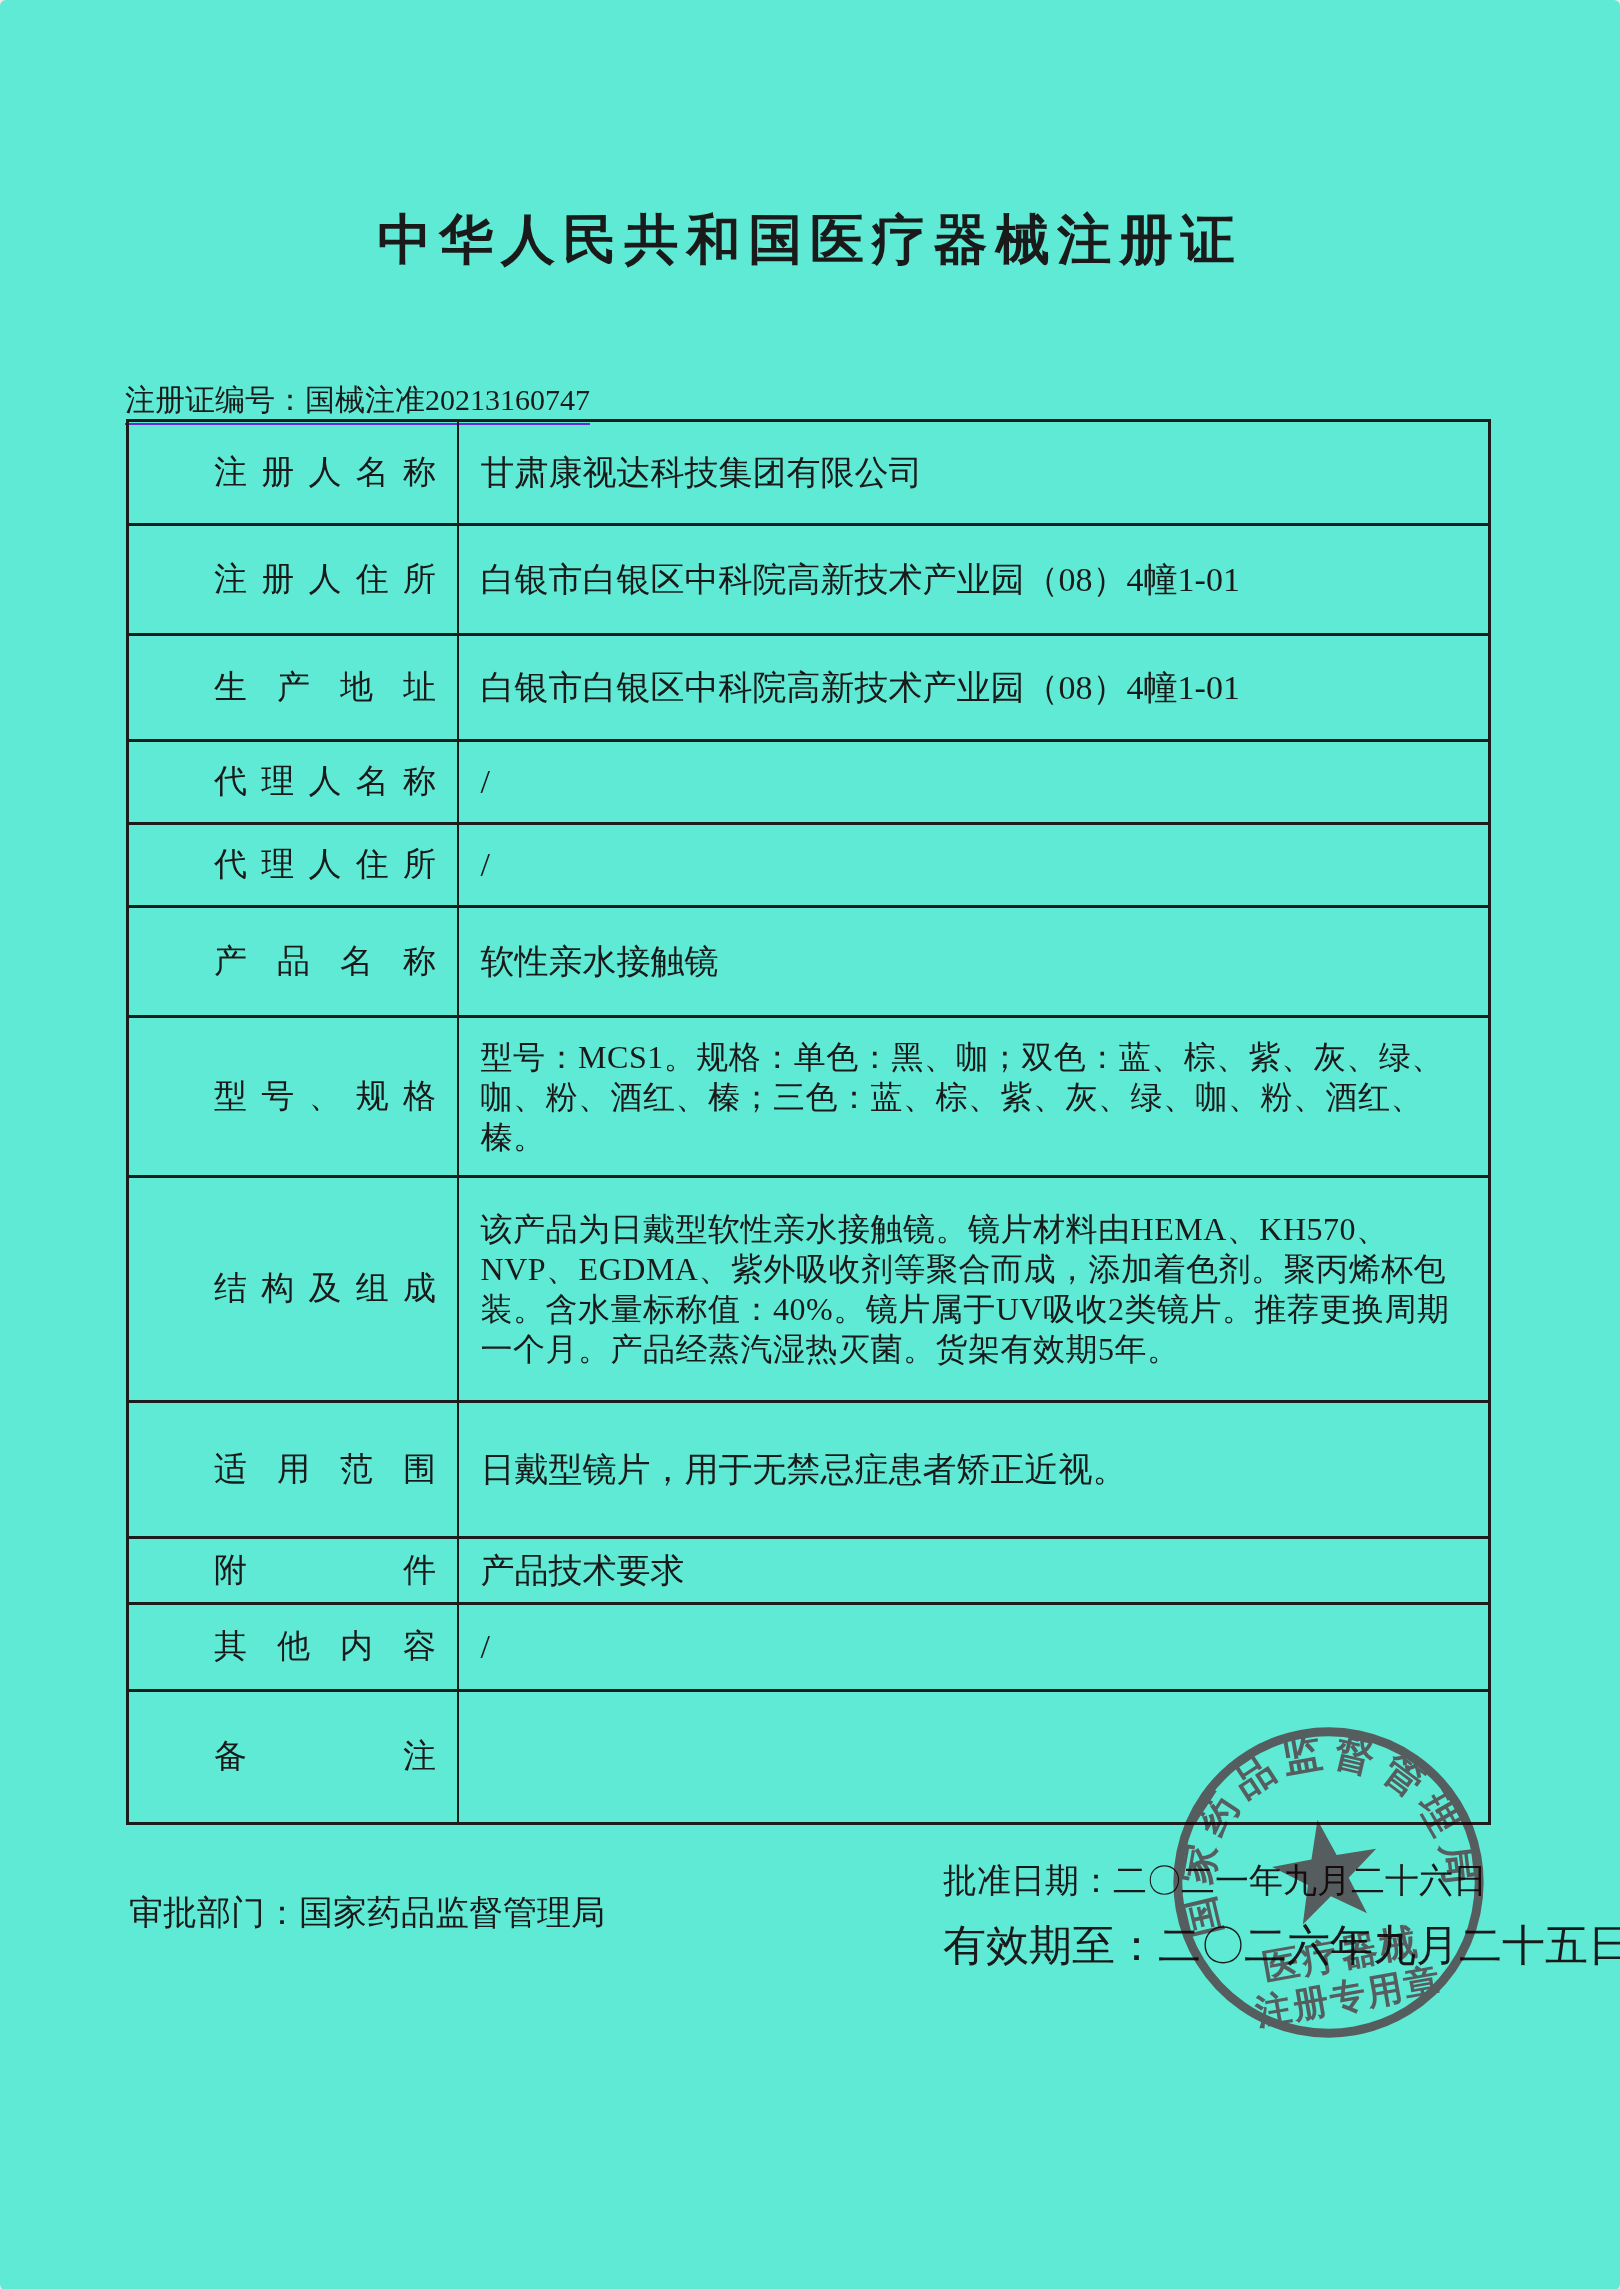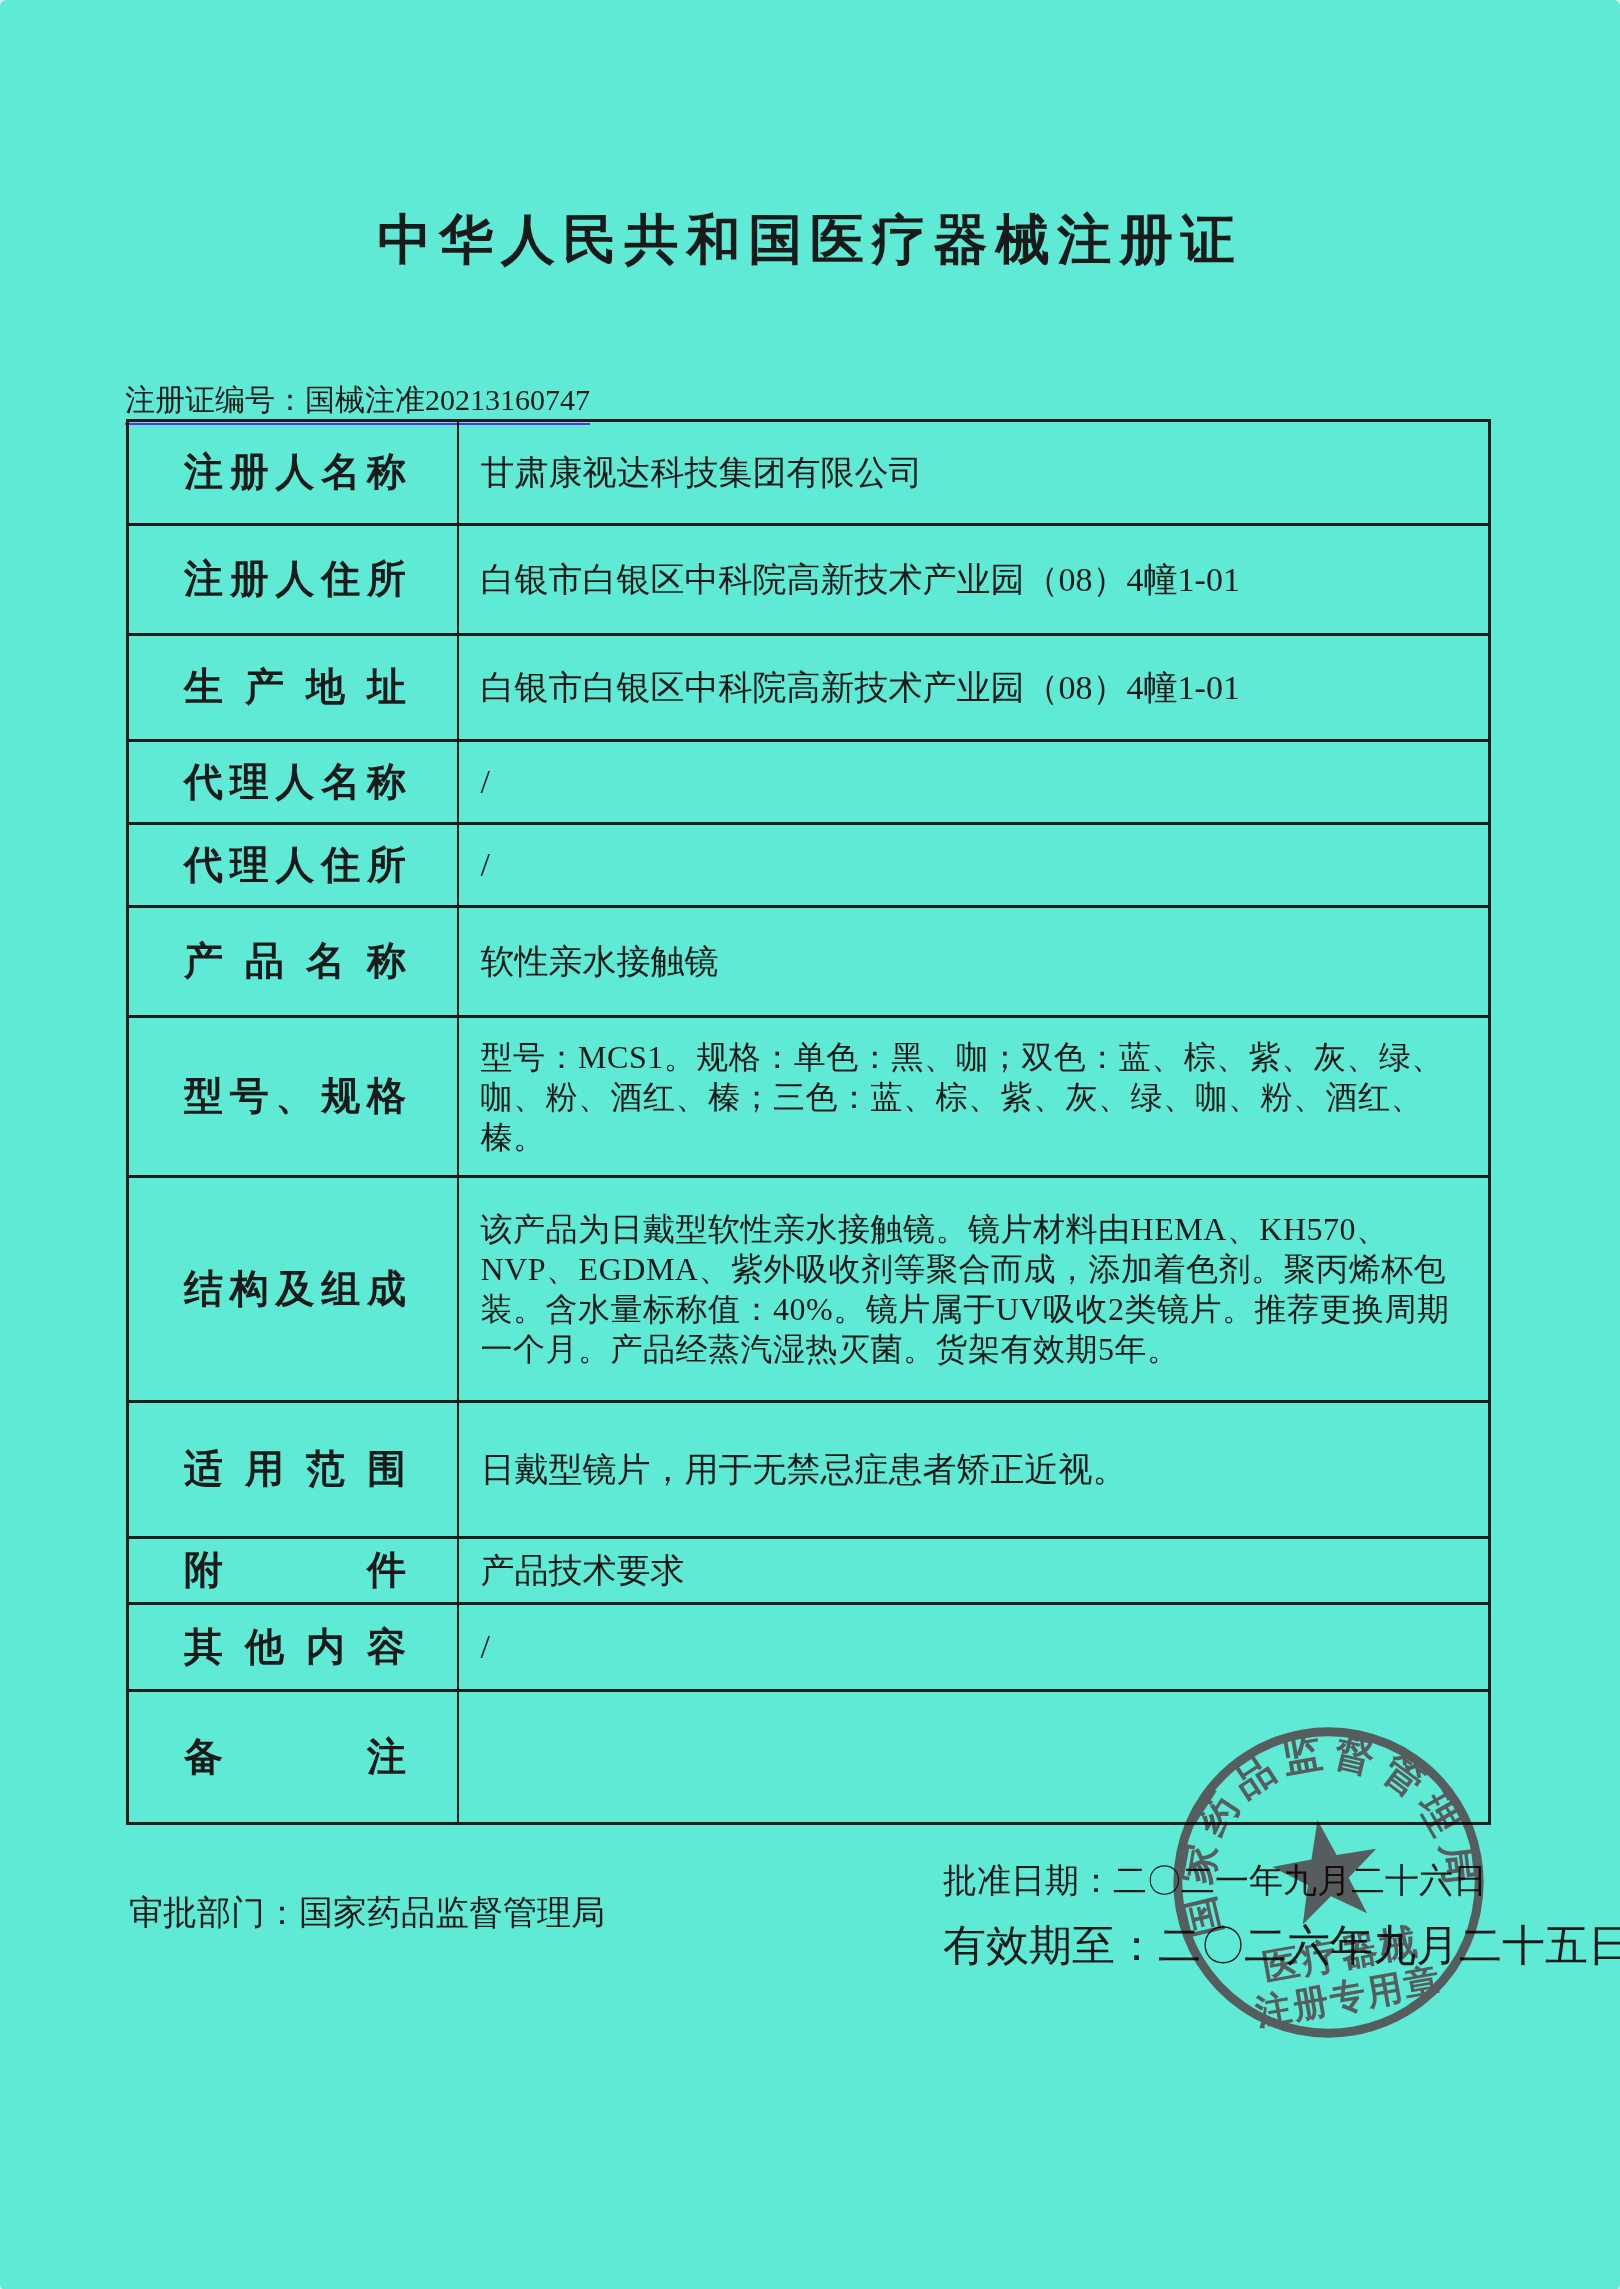--- a/index.html
+++ b/index.html
@@ -50,22 +50,22 @@
   .cert-row:nth-child(11) { height:87px; }
   .cert-row:nth-child(12) { height:130px; }
   .cell-label {
     width:330px; box-sizing:border-box;
     border-right:2.9px solid #1c1c1c;
     display:flex; align-items:center;
     flex:none;
   }
   .cell-label > span {
     display:block;
-    margin-left:55px; width:222px;
-    font-size:39px; font-weight:bold;
+    margin-left:85px; width:222px;
+    font-size:33px; font-weight:normal;
     text-align:justify; text-align-last:justify;
     text-justify:inter-character;
     line-height:1.15;
   }
   .cell-value {
     flex:1; box-sizing:border-box;
     display:flex; align-items:center;
     padding:7.8px 21.6px 7.8px 21.6px;
     font-size:34px;
   }

